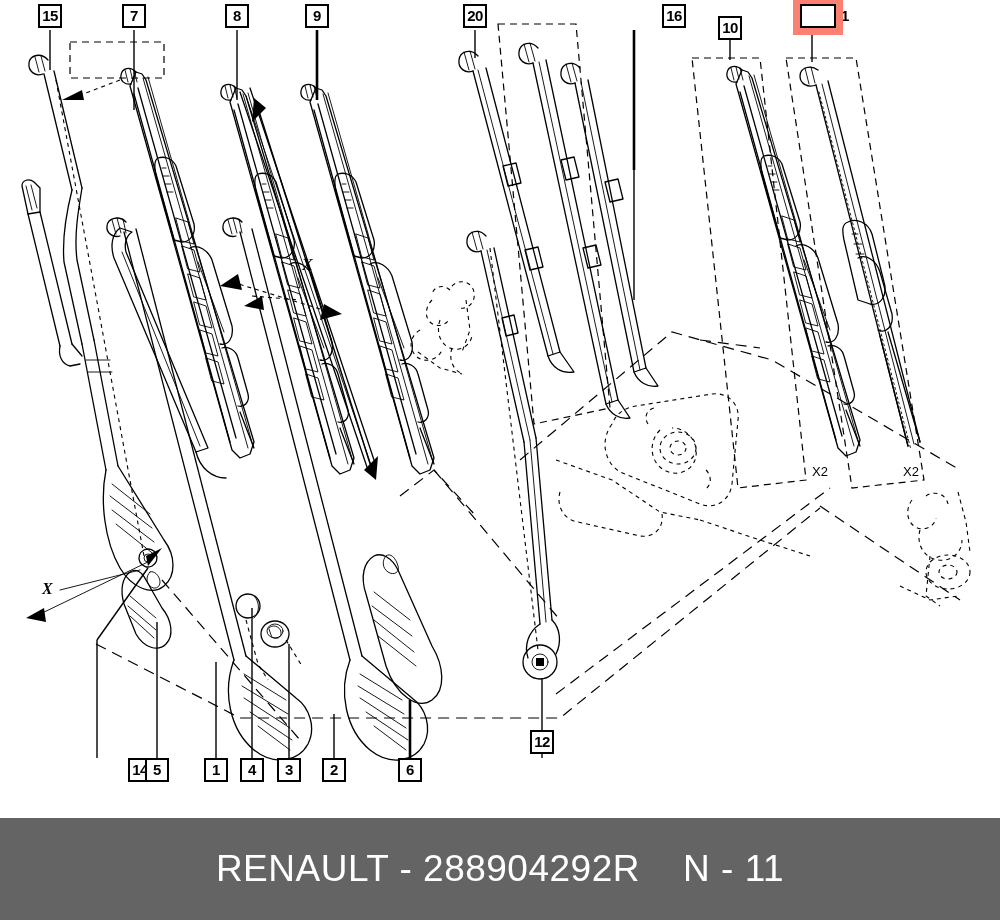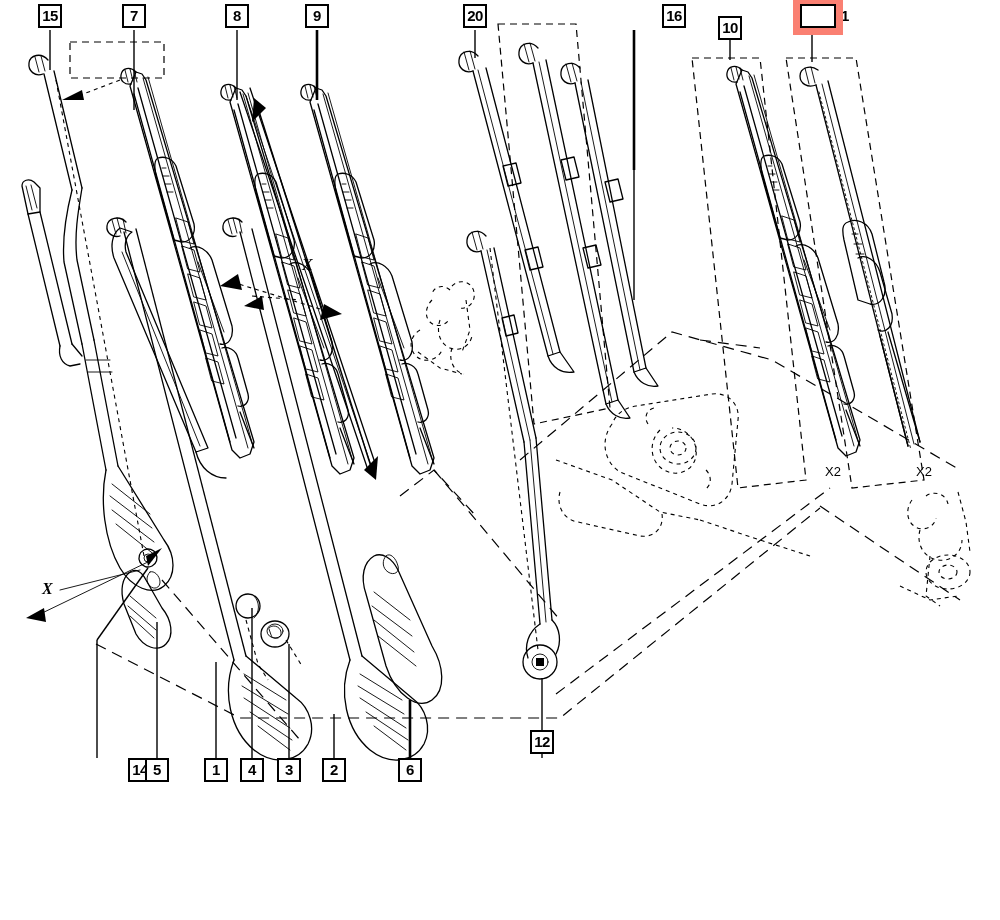--- a/index.html
+++ b/index.html
@@ -84,21 +84,20 @@
     font-weight: bold;
     color: #000;
     z-index: 5;
   }
   .x2-label {
     position: absolute;
     font-family: "Liberation Sans", sans-serif;
     font-size: 13px;
     color: #000;
     z-index: 5;
-    margin-left: 13px;
   }
 </style>
 </head>
 <body>
 
 <div id="page">
 
   <div id="diagram-area">
 
     <svg id="diagram-svg" width="1000" height="818" viewBox="0 0 1000 818" xmlns="http://www.w3.org/2000/svg">
@@ -440,14 +439,17 @@
     <div class="callout" style="left:145px; top:758px;">5</div>
     <div class="callout" style="left:204px; top:758px;">1</div>
     <div class="callout" style="left:240px; top:758px;">4</div>
     <div class="callout" style="left:277px; top:758px;">3</div>
     <div class="callout" style="left:322px; top:758px;">2</div>
     <div class="callout" style="left:398px; top:758px;">6</div>
     <div class="callout" style="left:530px; top:730px;">12</div>
 
   </div>
 
+  <div id="footer-bar">
+    <div id="footer-text">RENAULT - 288904292R    N - 11</div>
+  </div>
 
 </div>
 
 </body></html>

